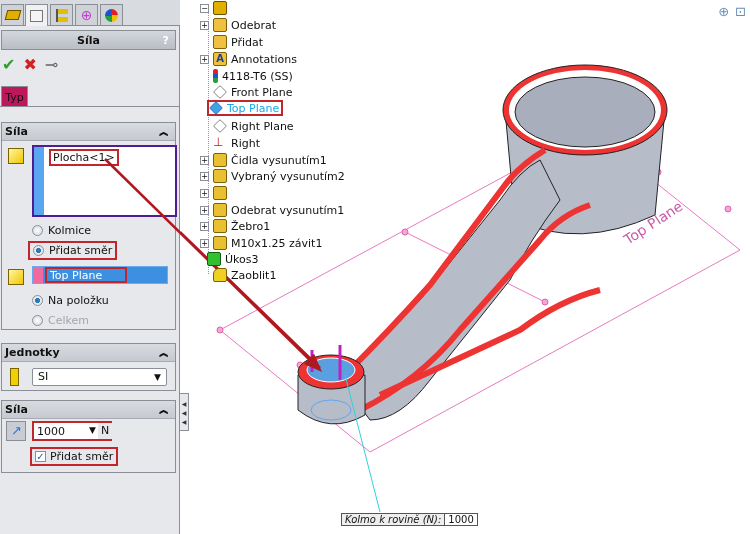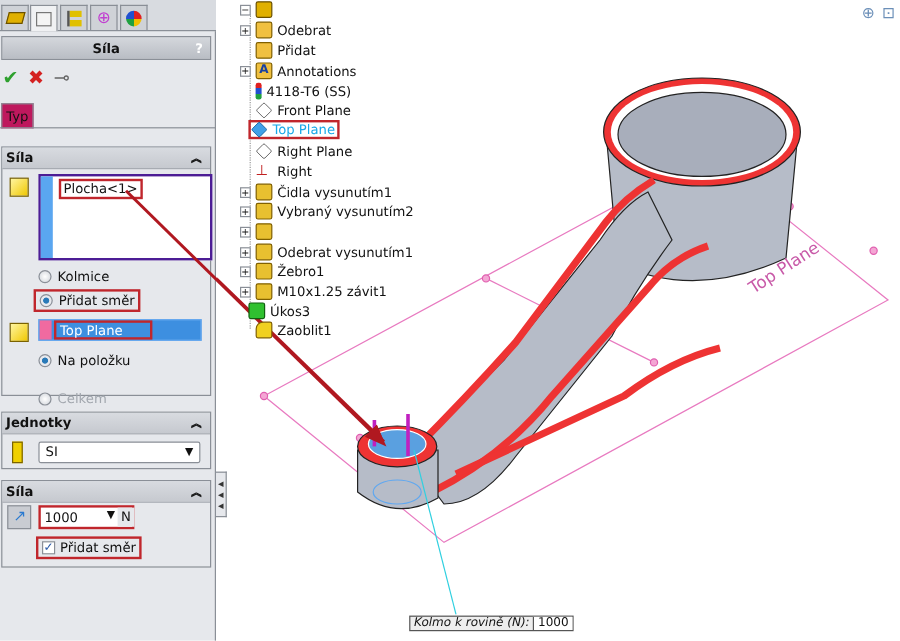--- a/index.html
+++ b/index.html
@@ -16,21 +16,21 @@
   .group { position: absolute; left: 1px; width: 175px; border: 1px solid #8a8f97; background: #e6e8ec; }
   .ghead { height: 18px; background: linear-gradient(#d8dbe0,#c6c9cf); border-bottom: 1px solid #a7abb2; font-weight: bold; font-size: 11px; padding-left: 3px; display: flex; align-items: center; justify-content: space-between; }
   .ghead .chev { margin-right: 6px; font-size: 10px; }
   .cube { position: absolute; width: 16px; height: 16px; background: linear-gradient(135deg,#fff5a0,#f0c800); border: 1px solid #7a6200; }
   .selbox { position: absolute; left: 30px; top: 22px; width: 145px; height: 72px; background: #fff; border: 2px solid #4c1d95; text-align: right; }
   .selbox .bar { position: absolute; left: 0; top: 0; width: 10px; height: 100%; background: #5aa6f0; }
   .selbox .item { position: absolute; left: 15px; top: 2px; font-size: 11px; padding: 0 2px; border: 2px solid #c0262c; }
   .radio { position: absolute; left: 30px; display: flex; align-items: center; gap: 5px; font-size: 11px; }
   .radio .dot { width: 11px; height: 11px; border-radius: 50%; border: 1px solid #8a8f97; background: radial-gradient(#fff,#d0d4da); }
   .radio .dot.on { background: radial-gradient(#2a7ab8 35%,#e8eaee 45%); }
-  .radio.disabled { color: #a2a7ae; margin-top: 12px; }
+  .radio.disabled { color: #a2a7ae; }
   .redbox { border: 2px solid #c0262c; }
   .dirbox { position: absolute; left: 30px; top: 143px; width: 136px; height: 18px; background: #3d8fe0; border: 1px solid #6aaaf0; }
   .dirbox .pink { position: absolute; left: 0; top: 0; width: 10px; height: 100%; background: #f06aa0; }
   .dirbox .txt { position: absolute; left: 12px; top: 0; height: 16px; width: 82px; color: #fff; font-size: 11px; padding-left: 3px; line-height: 14px; border: 2px solid #c0262c; }
   .select { position: absolute; left: 30px; top: 24px; width: 135px; height: 18px; background: #fff; border: 1px solid #8a8f97; border-radius: 2px; font-size: 11px; padding-left: 5px; line-height: 16px; }
   .select .arr { position: absolute; right: 5px; top: 0; font-size: 9px; }
   .numbox { position: absolute; left: 30px; top: 20px; width: 80px; height: 20px; border: 2px solid #c0262c; background: #fff; }
   .numbox .val { position: absolute; left: 3px; top: 2px; font-size: 11px; }
   .numbox .arr { position: absolute; left: 55px; top: 2px; font-size: 9px; }
   .numbox .unit { position: absolute; left: 64px; top: 0; width: 14px; height: 16px; background: #e6e8ec; text-align: center; font-size: 11px; line-height: 16px; }

